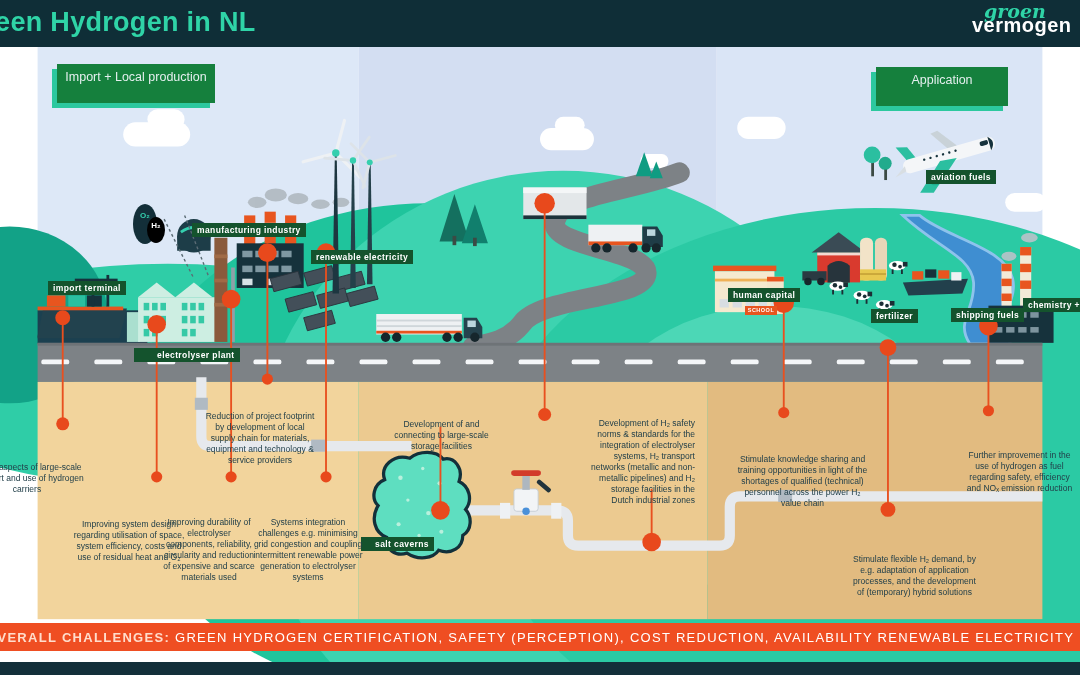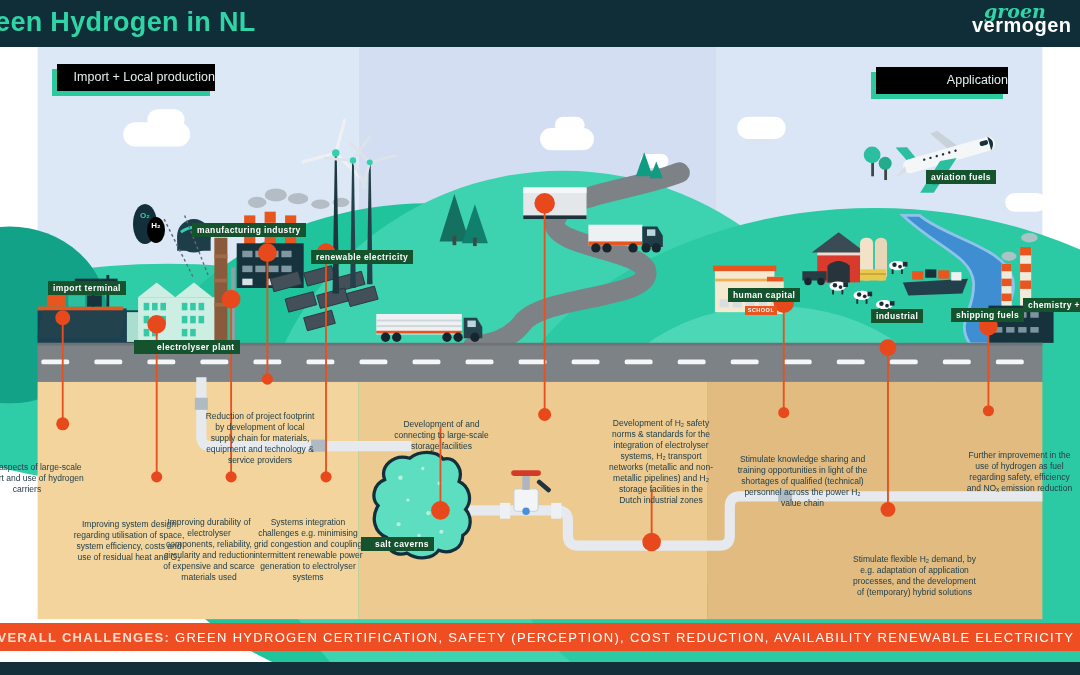--- a/index.html
+++ b/index.html
@@ -8,22 +8,22 @@
   
   #header{position:absolute;left:0;top:0;width:1080px;height:47px;background:#0f2e37;}
   #title{position:absolute;left:-37px;top:7px;font-size:27px;font-weight:bold;
          color:#2fd4a7;letter-spacing:.3px;white-space:nowrap;}
   #logo{position:absolute;left:972px;top:1px;width:130px;}
   #logo .groen{display:block;font-family:"DejaVu Serif",serif;font-style:italic;
        font-weight:bold;color:#2fd4a7;font-size:19px;margin-left:12px;line-height:20px;}
   #logo .vermogen{display:block;color:#ffffff;font-weight:bold;font-size:20px;
        margin-top:-6px;letter-spacing:.5px;line-height:20px;white-space:nowrap;}
   
-  .section-box{position:absolute;background:#000000;color:#e4efef;font-size:12.5px;
-       text-align:right;line-height:27px;height:27px;box-shadow:-5px 5px 0 #2cc89e;}
+  .section-box{position:absolute;background:#15803d;color:#e4efef;font-size:12.5px;
+       text-align:center;line-height:27px;height:39px;box-shadow:-5px 5px 0 #2cc89e;}
   
   .lbl{position:absolute;background:#14532d;color:#ffffff;font-size:8.5px;font-weight:bold;
        letter-spacing:.4px;padding:2px 5px;white-space:nowrap;}
   
   .badge{position:absolute;border-radius:50%;text-align:center;font-weight:bold;color:#ffffff;}
   #badge-o2{left:119px;top:206px;width:20px;height:36px;background:#132f39;
        color:#35cfae;font-size:8px;line-height:20px;box-shadow:0 0 0 2px #132f39;margin-left:16px;}
   #badge-h2{left:147px;top:217px;width:18px;height:26px;background:#000000;
        font-size:8px;line-height:18px;}
   
@@ -495,38 +495,38 @@
     </div>
   </div>
 
   <div class="section-box" style="left:57px;top:64px;width:158px;">Import + Local production</div>
   <div class="section-box" style="left:876px;top:67px;width:132px;">Application</div>
 
   <div class="badge" id="badge-o2">O₂</div>
   <div class="badge" id="badge-h2">H₂</div>
 
   <div class="lbl" style="left:48px;top:281px;">import terminal</div>
-  <div class="lbl" style="left:134px;top:340px;padding-left:23px;">electrolyser plant</div>
+  <div class="lbl" style="left:134px;top:348px;padding-left:23px;">electrolyser plant</div>
   <div class="lbl" style="left:192px;top:223px;">manufacturing industry</div>
   <div class="lbl" style="left:311px;top:250px;">renewable electricity</div>
   <div class="lbl" style="left:361px;top:537px;padding-left:14px;">salt caverns</div>
   <div class="lbl" style="left:728px;top:288px;">human capital</div>
-  <div class="lbl" style="left:871px;top:309px;">industrial</div>
+  <div class="lbl" style="left:871px;top:309px;">fertilizer</div>
   <div class="lbl" style="left:951px;top:308px;">shipping fuels</div>
   <div class="lbl" style="left:1023px;top:298px;">chemistry + steel</div>
   <div class="lbl" style="left:926px;top:170px;">aviation fuels</div>
   <div id="school-sign">SCHOOL</div>
 
   <div class="ann" style="left:-34px;top:462px;width:122px;">Safety aspects of large-scale transport and use of hydrogen carriers</div>
   <div class="ann" style="left:70px;top:519px;width:118px;">Improving system design regarding utilisation of space, system efficiency, costs and use of residual heat and O₂</div>
   <div class="ann" style="left:163px;top:517px;width:92px;">Improving durability of electrolyser components, reliability, circularity and reduction of expensive and scarce materials used</div>
   <div class="ann" style="left:205px;top:411px;width:110px;">Reduction of project footprint by development of local supply chain for materials, equipment and technology &amp; service providers</div>
   <div class="ann" style="left:252px;top:517px;width:112px;">Systems integration challenges e.g. minimising grid congestion and coupling intermittent renewable power generation to electrolyser systems</div>
   <div class="ann" style="left:389px;top:419px;width:105px;">Development of and connecting to large-scale storage facilities</div>
-  <div class="ann" style="left:607px;top:418px;width:108px;">Development of H₂ safety norms &amp; standards for the integration of electrolyser systems, H₂ transport networks (metallic and non-metallic pipelines) and H₂ storage facilities in the Dutch industrial zones</div>
+  <div class="ann" style="left:587px;top:418px;width:108px;text-align:right;">Development of H₂ safety norms &amp; standards for the integration of electrolyser systems, H₂ transport networks (metallic and non-metallic pipelines) and H₂ storage facilities in the Dutch industrial zones</div>
   <div class="ann" style="left:735px;top:454px;width:135px;">Stimulate knowledge sharing and training opportunities in light of the shortages of qualified (technical) personnel across the power H₂ value chain</div>
   <div class="ann" style="left:852px;top:554px;width:125px;">Stimulate flexible H₂ demand, by e.g. adaptation of application processes, and the development of (temporary) hybrid solutions</div>
   <div class="ann" style="left:962px;top:450px;width:115px;">Further improvement in the use of hydrogen as fuel regarding safety, efficiency and NOₓ emission reduction</div>
 
   <div id="banner">
     <div class="txt"><span class="bold">OVERALL CHALLENGES:</span><span> GREEN HYDROGEN CERTIFICATION, SAFETY (PERCEPTION), COST REDUCTION, AVAILABILITY RENEWABLE ELECTRICITY</span></div>
   </div>
   <div id="bottom-strip"></div>
 
 </div>

